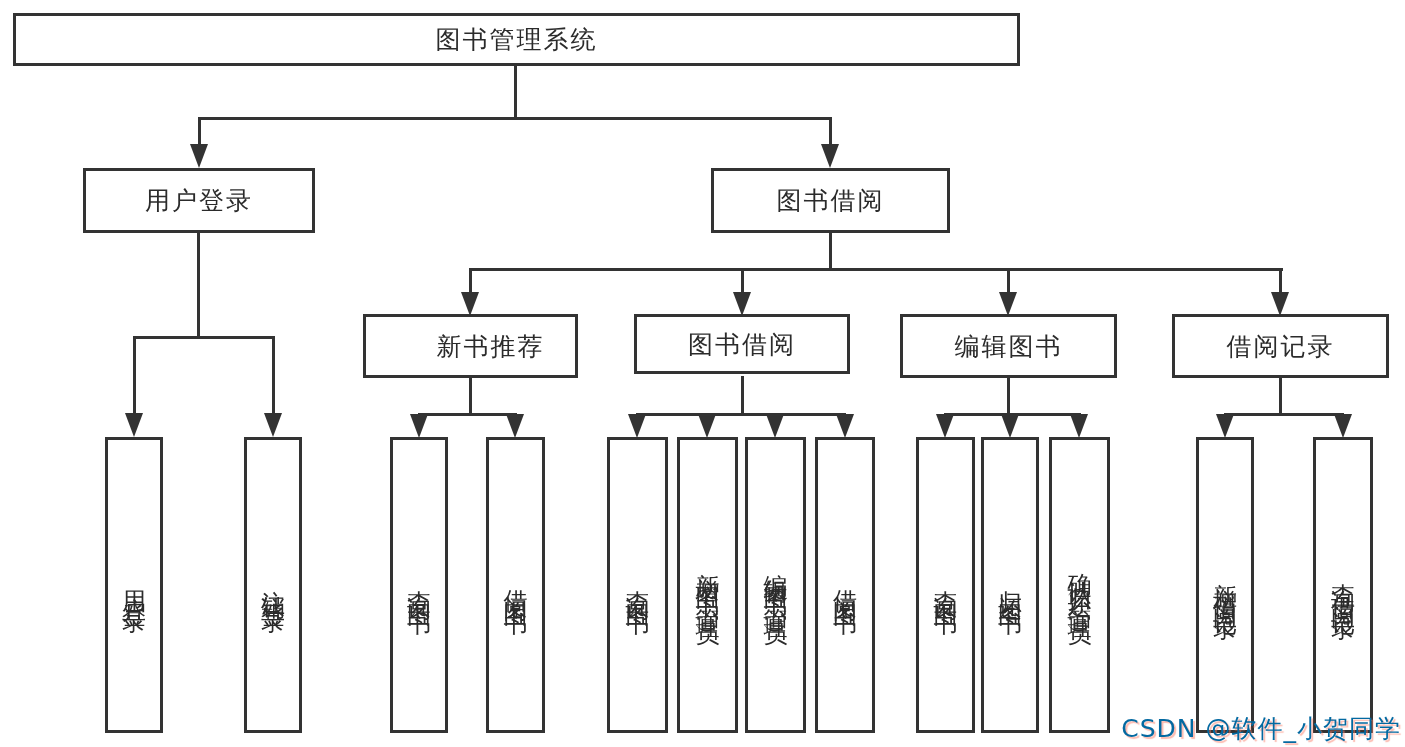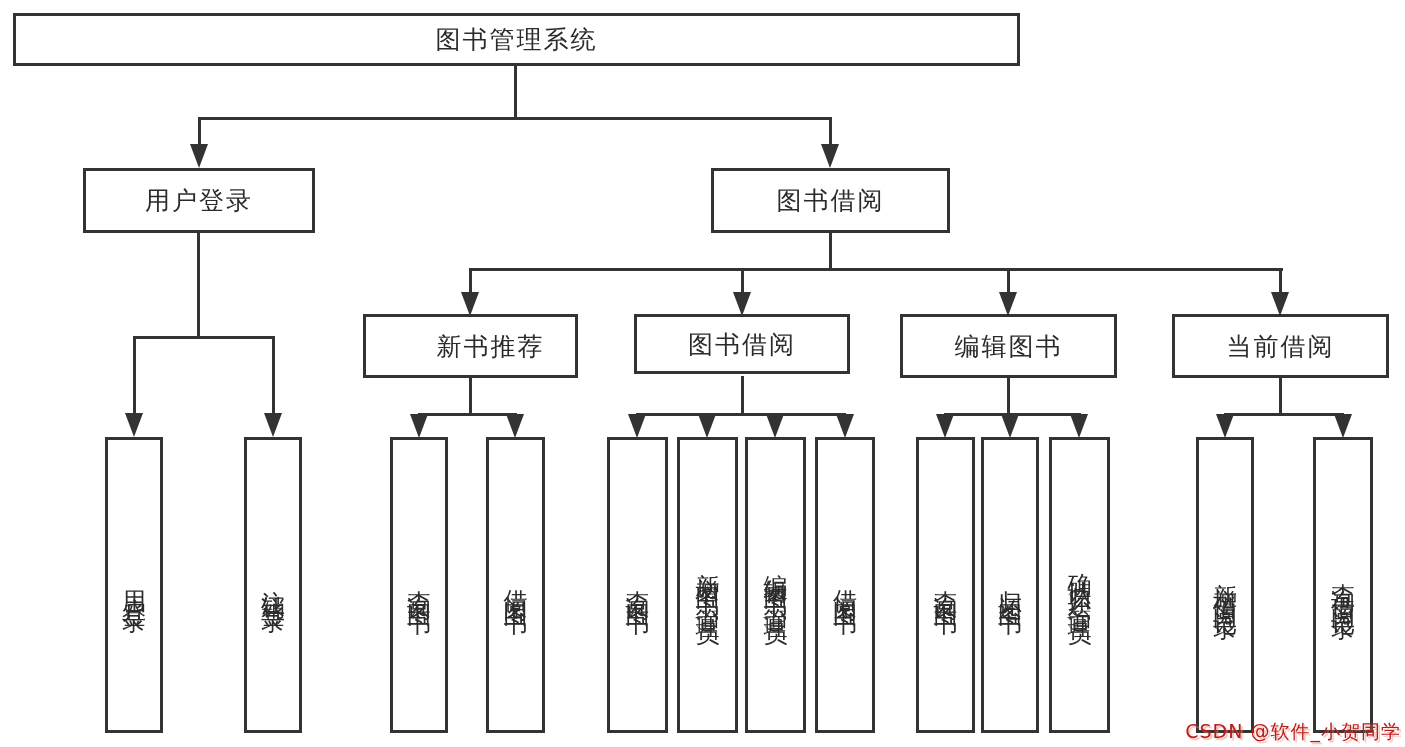--- a/index.html
+++ b/index.html
@@ -22,21 +22,21 @@
   }
   .vline { position:absolute; width:3px; background:#333333; z-index:1; }
   .hline { position:absolute; height:3px; background:#333333; z-index:1; }
   .ahead {
     position:absolute; width:0; height:0; z-index:3;
     border-left:9px solid transparent; border-right:9px solid transparent;
     border-top:24px solid #333333;
   }
   .watermark {
     position:absolute; right:4px; bottom:2px; z-index:4;
-    font-size:19px; letter-spacing:1px; color:#b91c1c;
+    font-size:25px; letter-spacing:1px; color:#0369a1;
     text-shadow:2px 2px 1px rgba(249,130,110,0.55);
     white-space:nowrap;
   }
 </style>
 </head>
 <body>
 
 <div class="canvas">
 
   <div class="box hbox" style="left:13px;top:13px;width:1007px;height:53px;">
@@ -78,21 +78,21 @@
   <div class="box hbox" style="left:363px;top:314px;width:215px;height:64px;padding-left:40px;">
     <span>新书推荐</span>
   </div>
   <div class="box hbox" style="left:634px;top:314px;width:216px;height:60px;">
     <span>图书借阅</span>
   </div>
   <div class="box hbox" style="left:900px;top:314px;width:217px;height:64px;">
     <span>编辑图书</span>
   </div>
   <div class="box hbox" style="left:1172px;top:314px;width:217px;height:64px;">
-    <span>当前借阅</span>
+    <span>借阅记录</span>
   </div>
 
   <div class="vline" style="left:469px;top:376px;height:40px;"></div>
   <div class="hline" style="left:418px;top:413px;width:99px;"></div>
   <div class="ahead" style="left:410px;top:414px;"></div>
   <div class="ahead" style="left:506px;top:414px;"></div>
 
   <div class="vline" style="left:741px;top:376px;height:40px;"></div>
   <div class="hline" style="left:636px;top:413px;width:210px;"></div>
   <div class="ahead" style="left:628px;top:414px;"></div>

